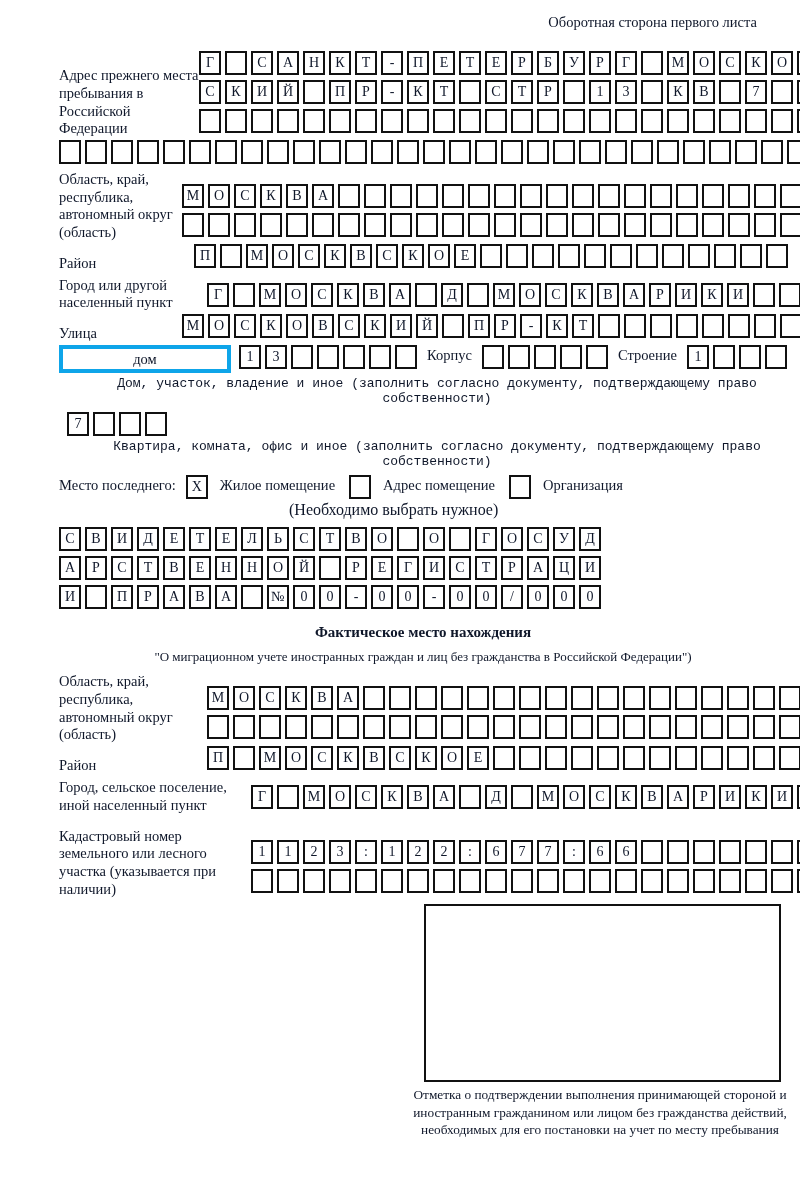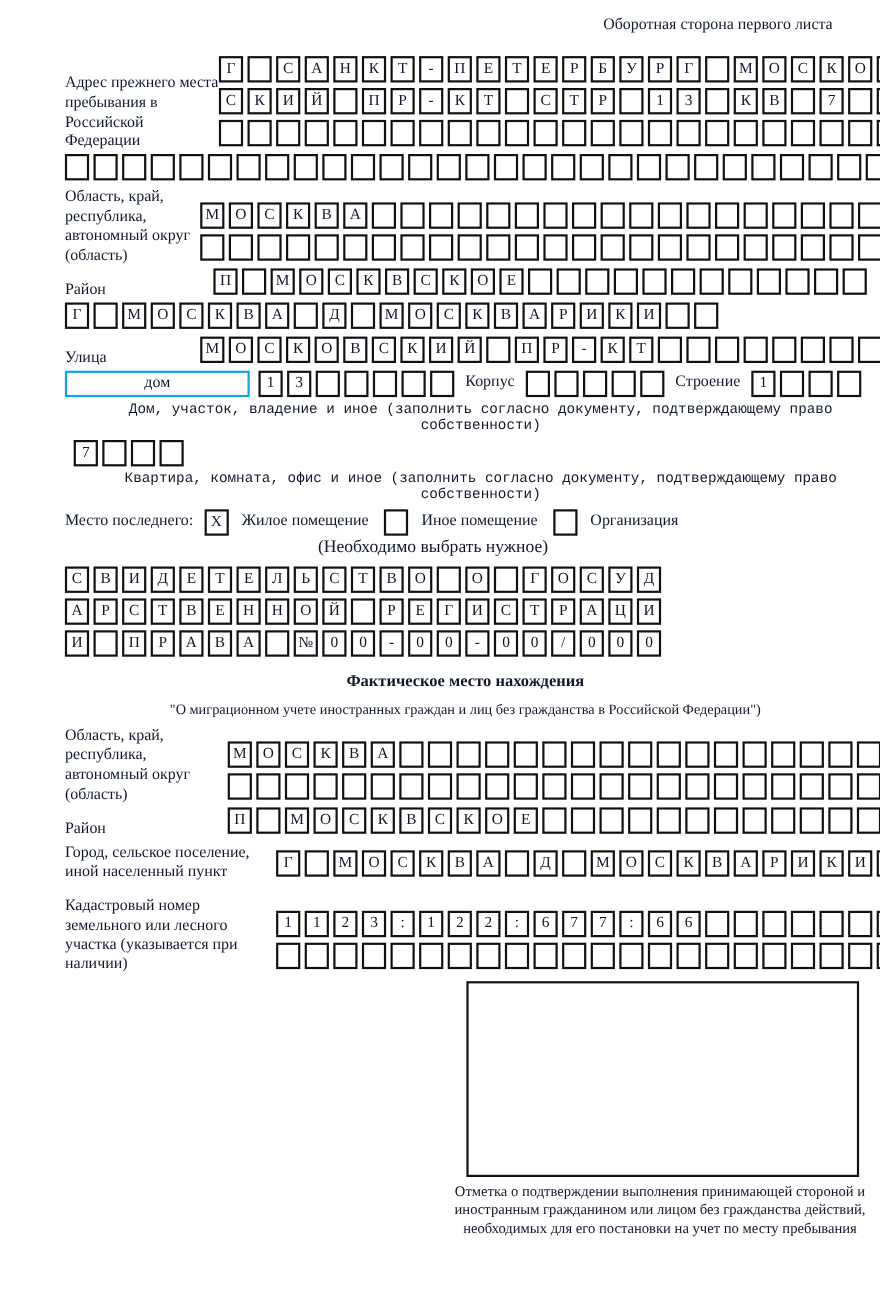--- a/index.html
+++ b/index.html
@@ -47,21 +47,21 @@
   }
   .note-left{
     font-size:13px;text-align:center;margin:0 0 6px 2px;font-family:Liberation Mono, monospace;
   }
   .sec-title{
     font-size:15.5px;font-weight:bold;text-align:center;
     margin:4px 0 9px -26px;
   }
   .widebox{
     display:inline-flex;flex:none;align-items:center;justify-content:center;
-    border:2px solid #0ea5e9;height:20px;font-size:14.5px;
+    border:4px solid #0ea5e9;height:20px;font-size:14.5px;
   }
   .domrow,.kvrow{display:flex;align-items:flex-start;margin:2px 0 3px;}
   .inline-label{font-size:14.5px;padding:2px 10px 0 6px;flex:none;}
   .mesto-row{display:flex;align-items:flex-start;margin:4px 0 2px;}
   .mesto-row .opt-label{font-size:14.5px;padding:2px 14px 0 8px;}
   .mesto-row .lead{font-size:14.5px;padding:2px 10px 0 0;}
   .mesto-note{font-size:16px;margin:0 0 8px 230px;}
   .fakt-title{
     font-size:15px;font-weight:bold;text-align:center;margin:10px 0 8px -26px;
   }
@@ -283,20 +283,21 @@
           <span class="cbox"></span>
           <span class="cbox"></span>
           <span class="cbox"></span>
           <span class="cbox"></span>
           <span class="cbox"></span>
         </div>
     </div>
   </div>
 
   <div class="group">
+    <div class="glabel w-gorod">Город или другой населенный пункт</div>
     <div class="rows">
       <div class="boxrow">
           <span class="cbox">Г</span>
           <span class="cbox"></span>
           <span class="cbox">М</span>
           <span class="cbox">О</span>
           <span class="cbox">С</span>
           <span class="cbox">К</span>
           <span class="cbox">В</span>
           <span class="cbox">А</span>
@@ -394,21 +395,21 @@
 
   <div class="mesto-row">
     <div class="lead">Место последнего:</div>
     <div class="boxrow" style="margin-bottom:0;">
         <span class="cbox">X</span>
       </div>
     <div class="opt-label">Жилое помещение</div>
     <div class="boxrow" style="margin-bottom:0;">
         <span class="cbox"></span>
       </div>
-    <div class="opt-label">Иное помещение</div>
+    <div class="opt-label">Адрес помещение</div>
     <div class="boxrow" style="margin-bottom:0;">
         <span class="cbox"></span>
       </div>
     <div class="opt-label">Организация</div>
   </div>
   <div class="mesto-note">(Необходимо выбрать нужное)</div>
 
   <div class="group mt6">
     <div class="rows">
       <div class="boxrow">

